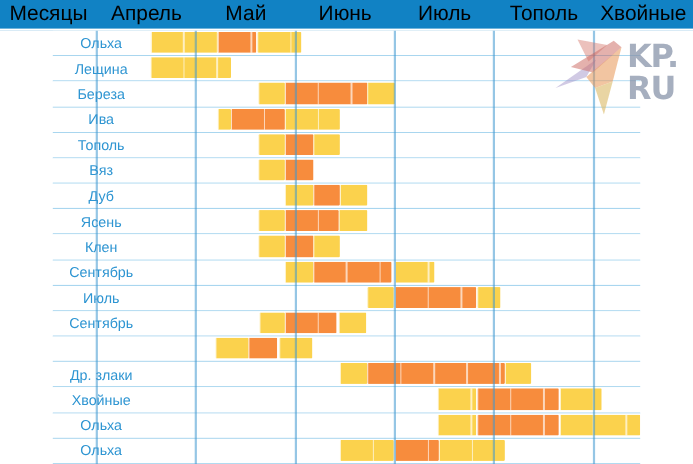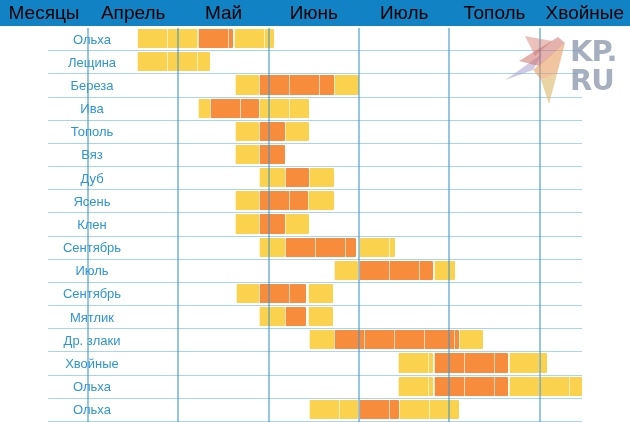--- a/index.html
+++ b/index.html
@@ -165,21 +165,20 @@
       </div>
       <div class="row">
         <div class="rlabel">Сентябрь</div>
         <div class="track">
           <div class="bar" style="left: 22.3333%; width: 5.33333%; background-color: rgb(251, 210, 77);"></div>
           <div class="bar" style="left: 27.6667%; width: 10.5%; background-color: rgb(247, 140, 61);"></div>
           <div class="bar" style="left: 38.5%; width: 5.66667%; background-color: rgb(251, 210, 77);"></div>
         </div>
       </div>
       <div class="row">
-        <div class="rlabel">Мятлик</div>
         <div class="track">
           <div class="bar" style="left: 27.6667%; width: 5.66667%; background-color: rgb(251, 210, 77);"></div>
           <div class="bar" style="left: 33.3333%; width: 4.83333%; background-color: rgb(247, 140, 61);"></div>
           <div class="bar" style="left: 38.5%; width: 5.66667%; background-color: rgb(251, 210, 77);"></div>
         </div>
       </div>
       <div class="row">
         <div class="rlabel">Др. злаки</div>
         <div class="track">
           <div class="bar" style="left: 38.8333%; width: 5.5%; background-color: rgb(251, 210, 77);"></div>

